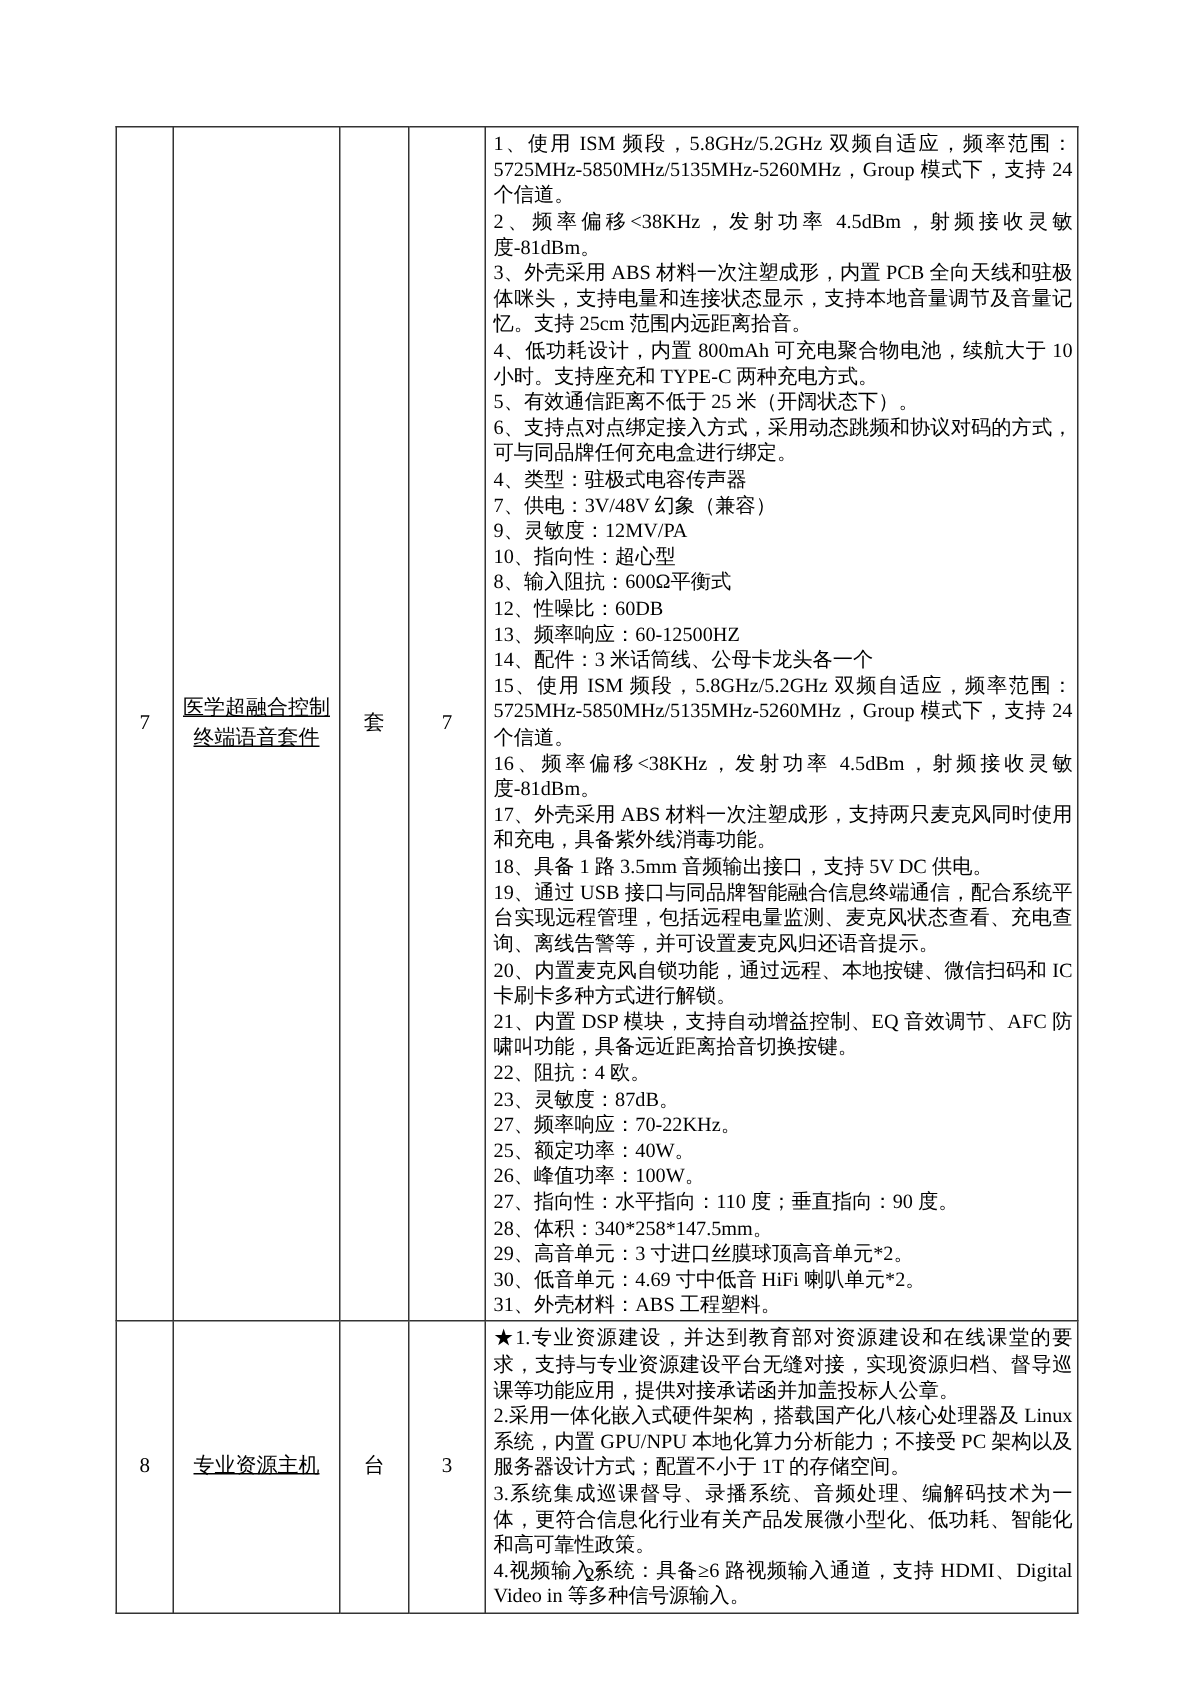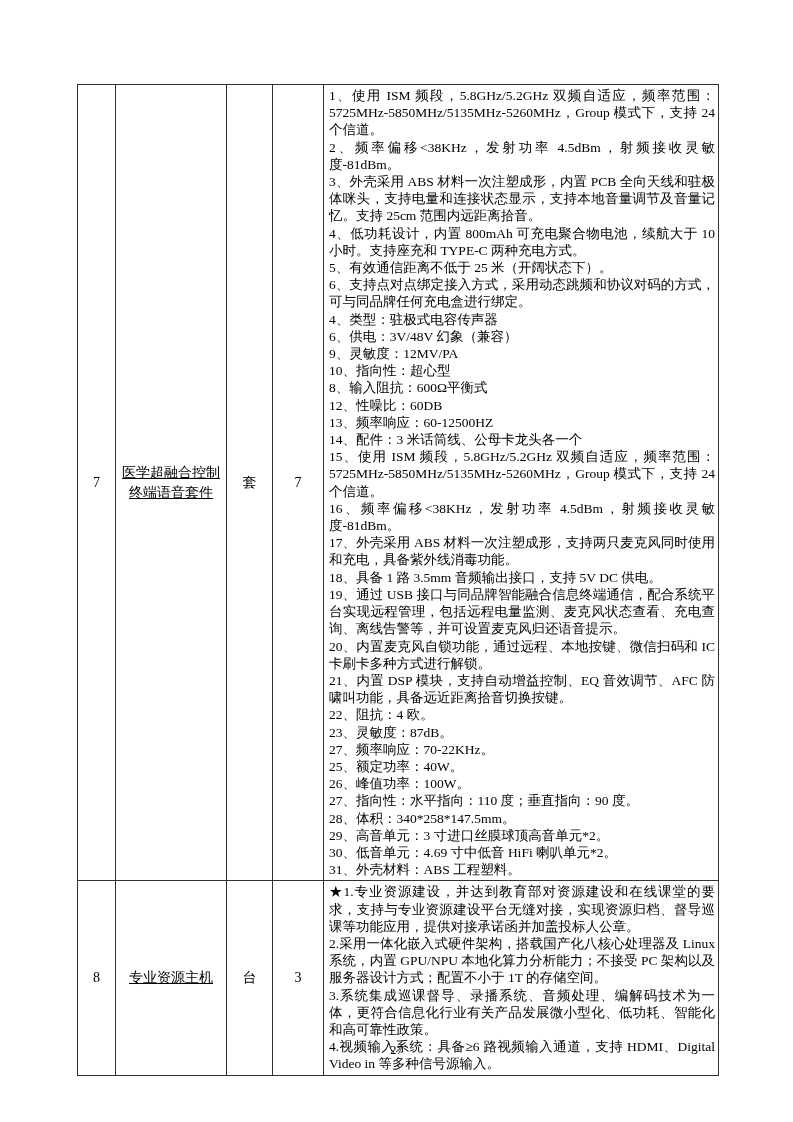--- a/index.html
+++ b/index.html
@@ -86,21 +86,21 @@
         <td class="c-center">7</td>
         <td class="c-spec">
           <div>
               <div class="spec-item">1、使用 ISM 频段，5.8GHz/5.2GHz 双频自适应，频率范围：5725MHz-5850MHz/5135MHz-5260MHz，Group 模式下，支持 24 个信道。</div>
               <div class="spec-item">2、频率偏移&lt;38KHz，发射功率 4.5dBm，射频接收灵敏度-81dBm。</div>
               <div class="spec-item">3、外壳采用 ABS 材料一次注塑成形，内置 PCB 全向天线和驻极体咪头，支持电量和连接状态显示，支持本地音量调节及音量记忆。支持 25cm 范围内远距离拾音。</div>
               <div class="spec-item">4、低功耗设计，内置 800mAh 可充电聚合物电池，续航大于 10 小时。支持座充和 TYPE-C 两种充电方式。</div>
               <div class="spec-item">5、有效通信距离不低于 25 米（开阔状态下）。</div>
               <div class="spec-item">6、支持点对点绑定接入方式，采用动态跳频和协议对码的方式，可与同品牌任何充电盒进行绑定。</div>
               <div class="spec-item">4、类型：驻极式电容传声器</div>
-              <div class="spec-item">6、供电：3V/48V 幻象（兼容）</div>
+              <div class="spec-item">7、供电：3V/48V 幻象（兼容）</div>
               <div class="spec-item">9、灵敏度：12MV/PA</div>
               <div class="spec-item">10、指向性：超心型</div>
               <div class="spec-item">8、输入阻抗：600Ω平衡式</div>
               <div class="spec-item">12、性噪比：60DB</div>
               <div class="spec-item">13、频率响应：60-12500HZ</div>
               <div class="spec-item">14、配件：3 米话筒线、公母卡龙头各一个</div>
               <div class="spec-item">15、使用 ISM 频段，5.8GHz/5.2GHz 双频自适应，频率范围：5725MHz-5850MHz/5135MHz-5260MHz，Group 模式下，支持 24 个信道。</div>
               <div class="spec-item">16、频率偏移&lt;38KHz，发射功率 4.5dBm，射频接收灵敏度-81dBm。</div>
               <div class="spec-item">17、外壳采用 ABS 材料一次注塑成形，支持两只麦克风同时使用和充电，具备紫外线消毒功能。</div>
               <div class="spec-item">18、具备 1 路 3.5mm 音频输出接口，支持 5V DC 供电。</div>

